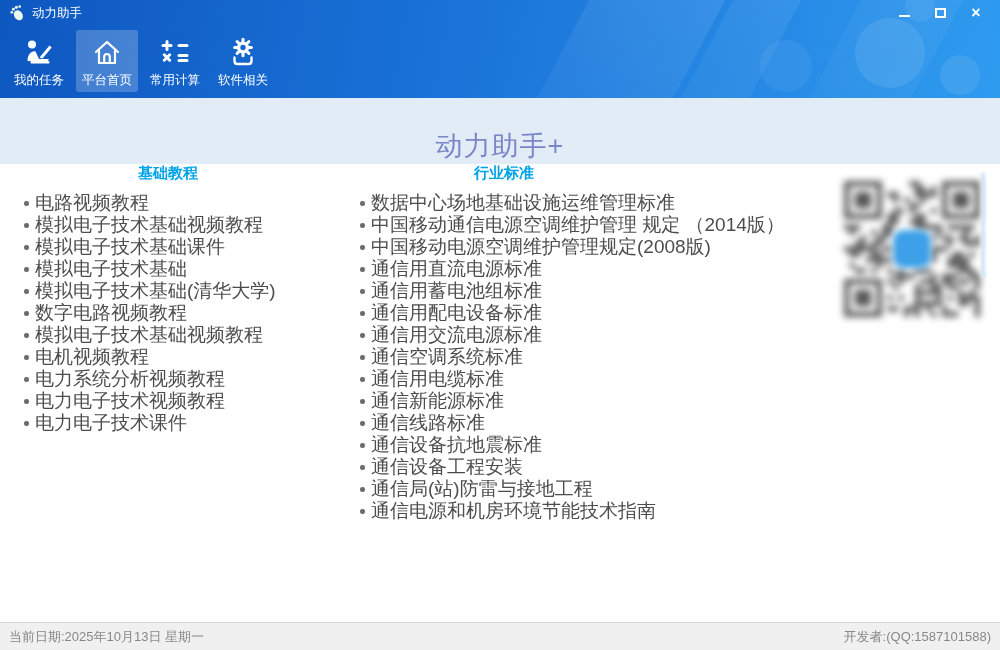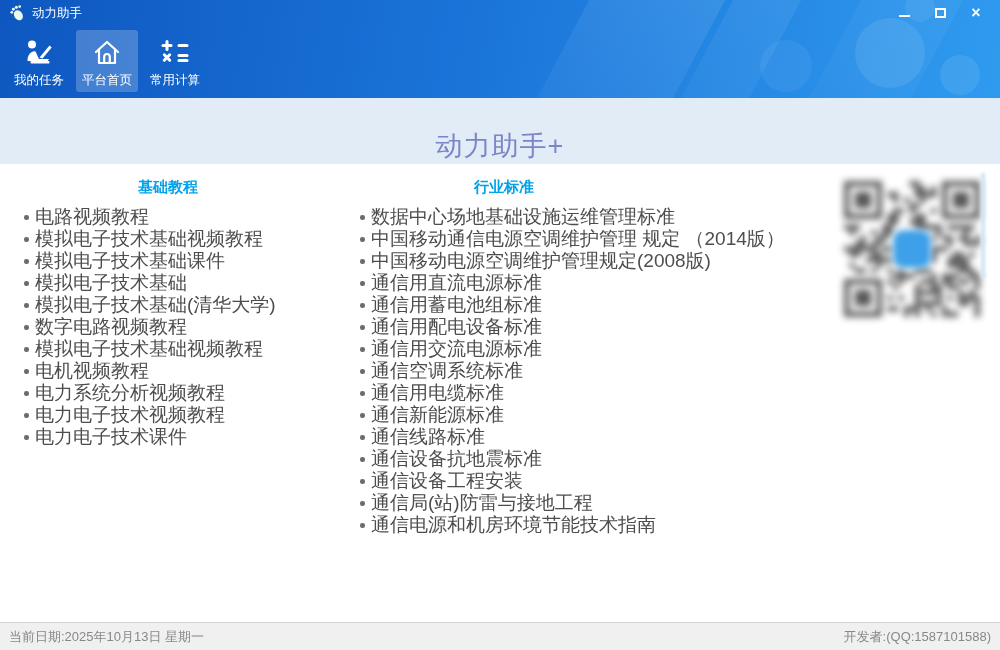--- a/index.html
+++ b/index.html
@@ -38,21 +38,21 @@
 
   
   .subheader { height:66px; background:#e2ecf7; display:flex; align-items:flex-end; justify-content:center; }
   .banner-title { font-size:27px; color:#7b85c7; letter-spacing:1px; }
 
   
   .content { position:relative; height:458px; background:#fff; }
   .col { position:absolute; top:0; }
   .col-basic { left:0; width:336px; }
   .col-standards { left:336px; width:336px; }
-  .section-title { margin-top:14px; text-align:center; font-size:15px; font-weight:bold; color:#00a2e9; }
+  .section-title { text-align:center; font-size:15px; font-weight:bold; color:#00a2e9; }
   .link-list { list-style:none; margin-top:9px; }
   .link-list li { position:relative; padding-left:35px; height:22px; line-height:22px;
     font-size:19px; color:#4d4d4d; white-space:nowrap; cursor:pointer; }
   .link-list li::before { content:""; position:absolute; left:24px; top:9px; width:4.5px; height:4.5px;
     border-radius:50%; background:#6b6b6b; }
 
   
   .qr { position:absolute; left:836px; top:9px; width:152px; height:172px; }
   .qr svg { width:136px; height:136px; margin:8px; filter:blur(3.5px); opacity:.78; }
   .qr-logo { position:absolute; left:57px; top:57px; width:38px; height:38px; border-radius:10px;
@@ -136,20 +136,39 @@
             <line x1="20" y1="8.5" x2="28" y2="8.5"></line>
             <line x1="5.3" y1="17.8" x2="10.7" y2="23.2"></line>
               <line x1="10.7" y1="17.8" x2="5.3" y2="23.2"></line>
             <line x1="20" y1="18.5" x2="28" y2="18.5"></line>
               <line x1="20" y1="23.5" x2="28" y2="23.5"></line>
           </svg>
         </span>
         <span class="tool-label">常用计算</span>
       </div>
 
+      <div class="tool-item">
+        <span class="tool-icon">
+          <svg viewBox="0 0 32 32" width="32" height="32" fill="none" stroke="#fff">
+            <circle cx="16" cy="10.5" r="4.4" stroke-width="3.4"></circle>
+            <g stroke-width="3" stroke-linecap="round">
+              <line x1="16" y1="2.2" x2="16" y2="4.6"></line>
+              <line x1="16" y1="16.4" x2="16" y2="18.8"></line>
+              <line x1="7.7" y1="10.5" x2="10.1" y2="10.5"></line>
+              <line x1="21.9" y1="10.5" x2="24.3" y2="10.5"></line>
+              <line x1="10.1" y1="4.6" x2="11.8" y2="6.3"></line>
+              <line x1="20.2" y1="14.7" x2="21.9" y2="16.4"></line>
+              <line x1="10.1" y1="16.4" x2="11.8" y2="14.7"></line>
+              <line x1="20.2" y1="6.3" x2="21.9" y2="4.6"></line>
+            </g>
+            <path d="M7.5 20.5 v3.5 q0 3 3 3 h11 q3 0 3-3 v-3.5" stroke-width="2.4" stroke-linecap="round"></path>
+          </svg>
+        </span>
+        <span class="tool-label">软件相关</span>
+      </div>
 
     </div>
   </div>
 
   <div class="subheader">
     <span class="banner-title">动力助手+</span>
   </div>
 
   <div class="content">
 

